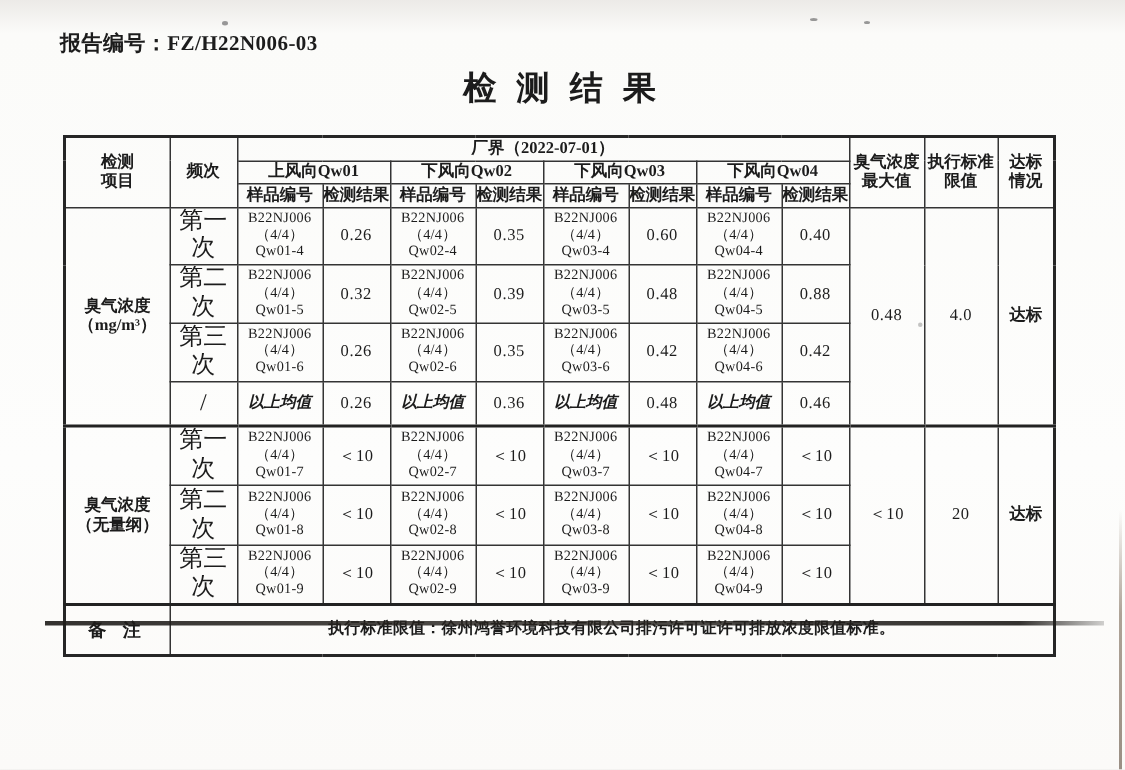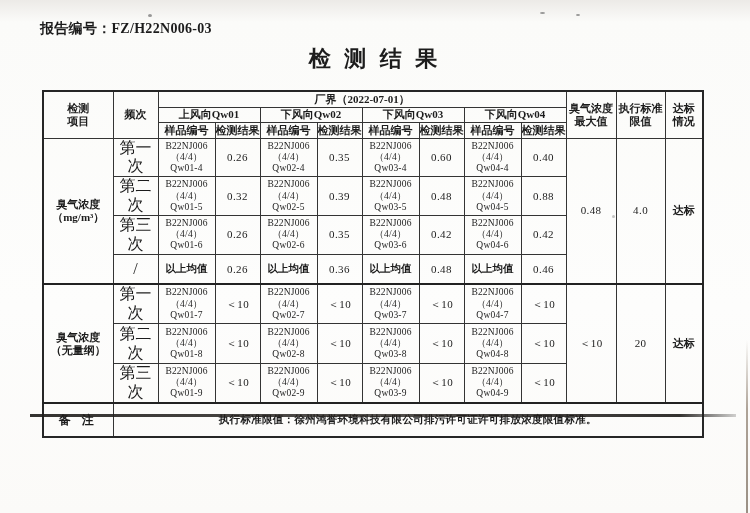--- a/index.html
+++ b/index.html
@@ -41,21 +41,21 @@
     border:1px solid #343434;
     text-align:center;vertical-align:middle;
     padding:0;line-height:1.18;
     overflow:hidden;
   }
   td.hb{font-weight:700;white-space:pre-line;}
   td.item{font-weight:700;white-space:pre-line;font-size:11px;}
   td.freq{font-weight:400;font-size:16px;}
   td.sample{font-size:9.5px;font-weight:500;white-space:pre-line;letter-spacing:.2px;}
   td.result{font-size:11px;font-weight:500;letter-spacing:.4px;}
-  td.avg{font-weight:700;font-size:10.5px;}
+  td.avg{font-weight:700;font-size:10.5px;font-style:italic;}
   td.sum{font-size:11px;font-weight:500;letter-spacing:.4px;}
   td.comp{font-weight:700;font-size:11px;}
   td.note-label{font-weight:700;letter-spacing:4px;font-size:12px;}
   td.note-text{text-align:left;padding-left:30px;font-size:10.5px;font-weight:700;letter-spacing:.3px;border-radius:17px;}
   tr.rh-h1{height:16px;margin-top:44px;} tr.rh-h2{height:15px;} tr.rh-h3{height:16px;padding-left:30px;}
   tr.rh-a{height:32px;} tr.rh-b{height:33px;} tr.rh-c{height:33px;} tr.rh-d{height:30px;}
   tr.rh-e{height:36px;} tr.rh-f{height:40px;} tr.rh-g{height:36px;}
   tr.rh-note{height:34px;}
   tr.sec-break td{border-top:2.5px solid #222;}
   

